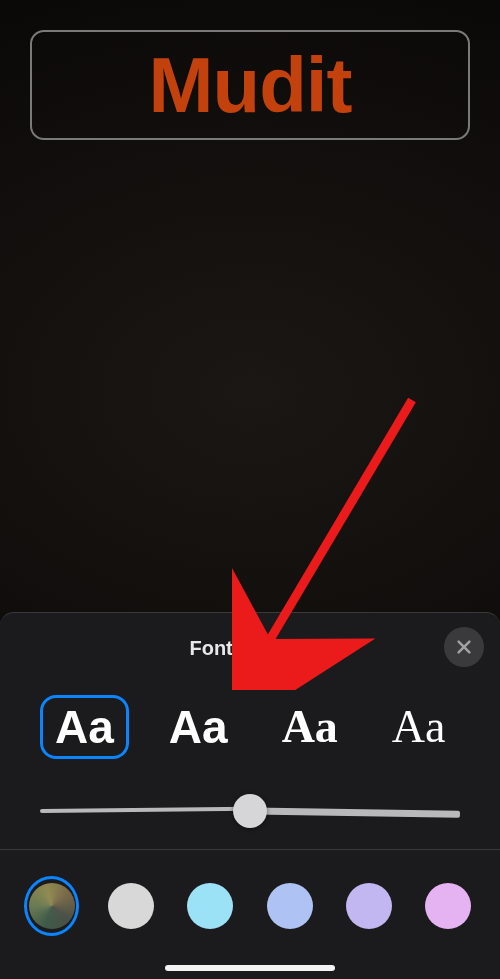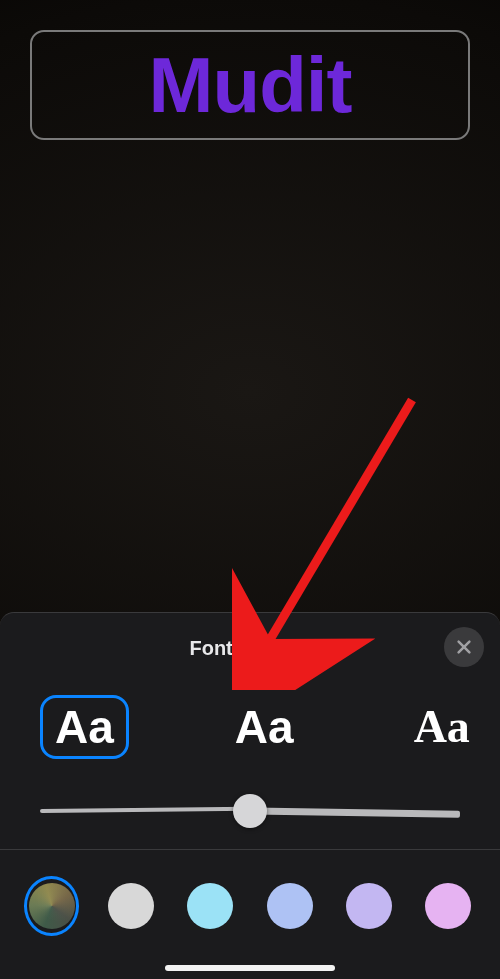--- a/index.html
+++ b/index.html
@@ -16,21 +16,21 @@
       top: 30px; left: 30px; right: 30px;
       height: 110px;
       border: 2px solid #7a7a7a;
       border-radius: 14px;
       display: flex; align-items: center; justify-content: center;
     }
     .text-frame .display-text {
       font-size: 78px;
       font-weight: 600;
       letter-spacing: -1px;
-      color: #6d28d9;
+      color: #c2410c;
     }
 
     .sheet {
       position: absolute;
       bottom: 0; left: 0; right: 0;
       height: 367px;
       background: #1b1b1d;
       border-top-left-radius: 14px;
       border-top-right-radius: 14px;
       border-top: 1px solid #3a3a3c;
@@ -52,21 +52,21 @@
       cursor: pointer;
     }
     .close-btn svg { width: 18px; height: 18px; stroke: #a0a0a3; stroke-width: 2.8; stroke-linecap: round; }
 
     .font-row {
       position: absolute;
       top: 74px; left: 0; right: 0;
       height: 80px;
       display: flex; align-items: center;
       padding-left: 40px;
-      gap: 92px;
+      gap: 26px;
       white-space: nowrap;
     }
     .font-swatch {
       font-size: 46px;
       font-weight: 600;
       color: #fff;
       line-height: 1;
       cursor: pointer;
       padding: 8px 14px;
       border-radius: 14px;

